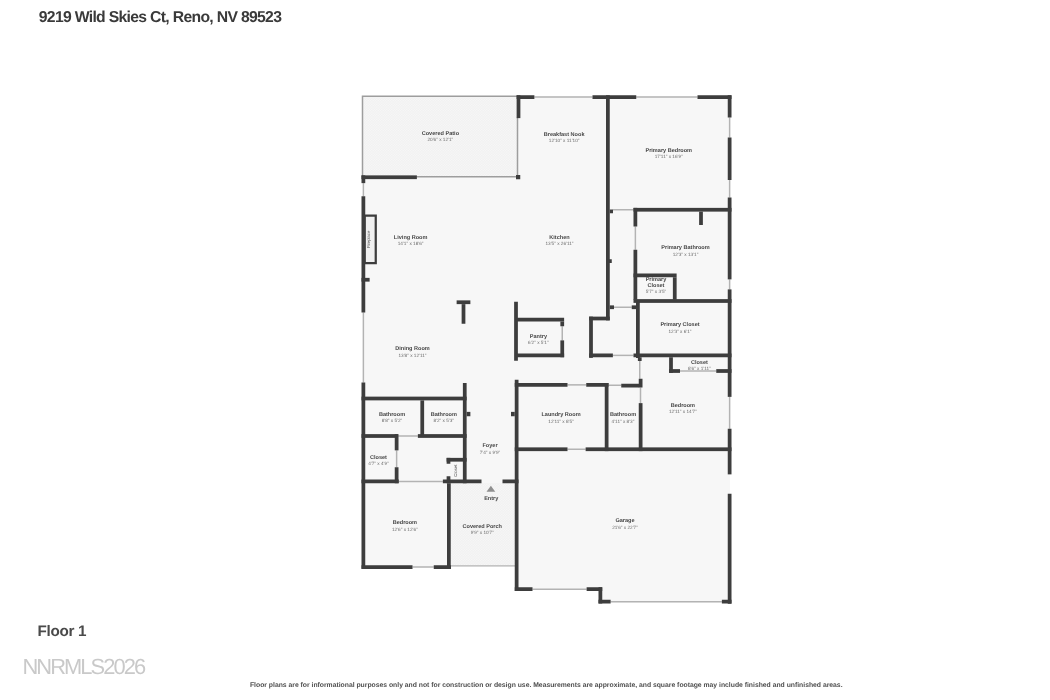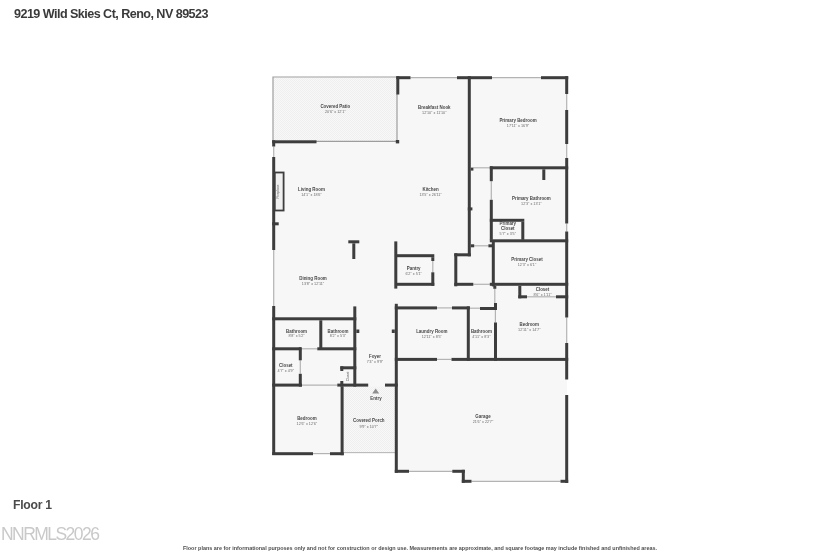--- a/index.html
+++ b/index.html
@@ -1,16 +1,16 @@
 <!DOCTYPE html>
 <html><head>
 <meta charset="utf-8">
 <style>
   html,body{margin:0;padding:0;background:#ffffff;}
-  .page{position:relative;width:665px;height:560px;background:#fff;overflow:hidden;font-family:"Liberation Sans", sans-serif;}
+  .page{position:relative;width:665px;height:560px;background:#fff;overflow:hidden;font-family:"Liberation Sans", sans-serif;padding-left:17px;}
   svg{display:block;}
 </style>
 </head>
 <body>
 <div class="page">
 <svg width="840" height="560" viewBox="0 0 840 560">
   <defs>
     <pattern id="hatch" width="2" height="2" patternUnits="userSpaceOnUse">
       <rect width="2" height="2" fill="#f8f8f8"></rect>
       <rect width="1" height="1" fill="#efefef"></rect>

